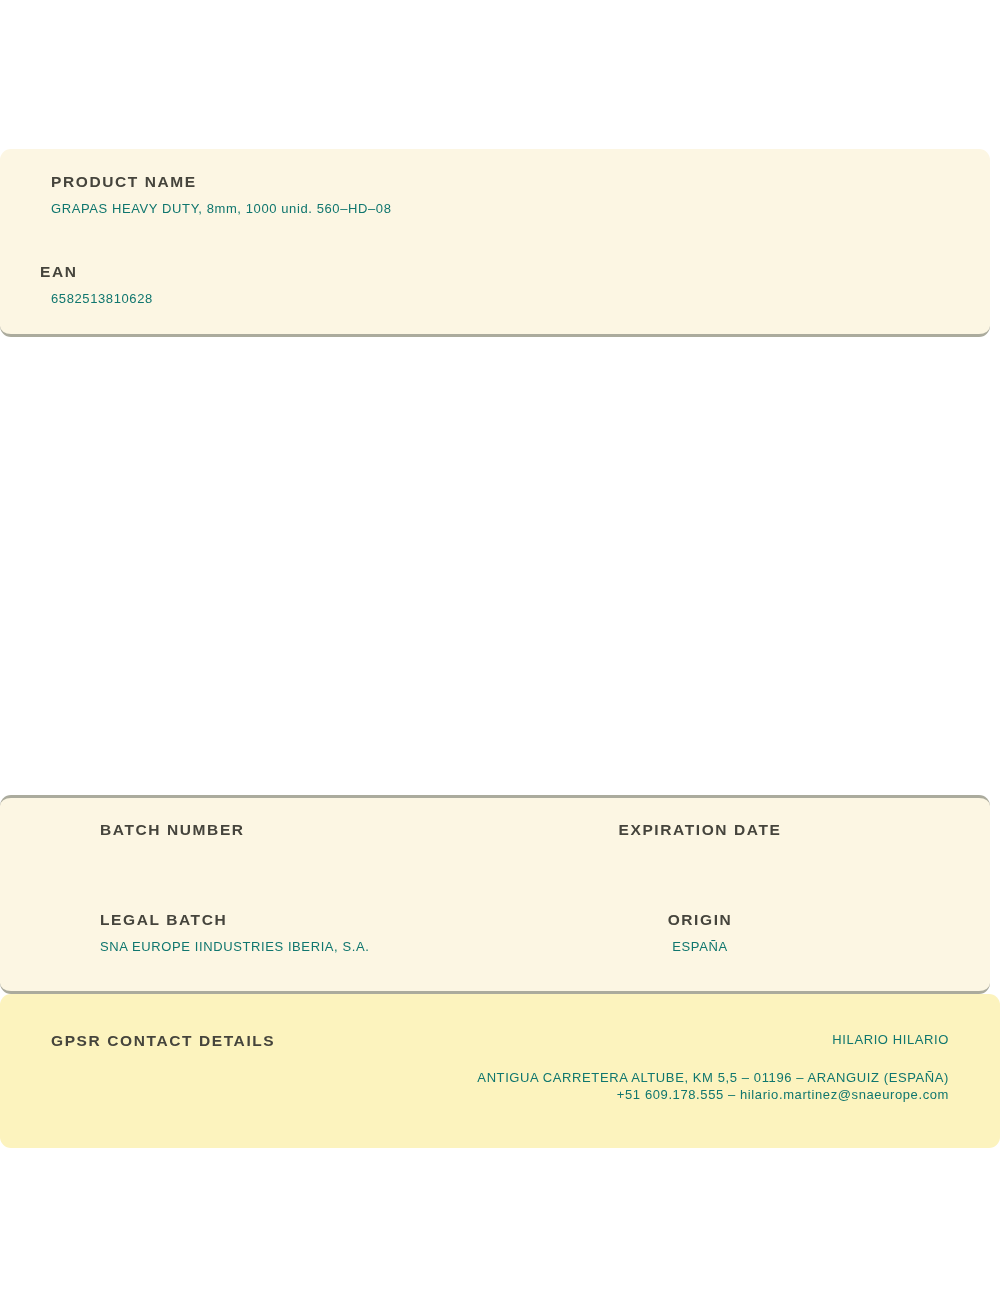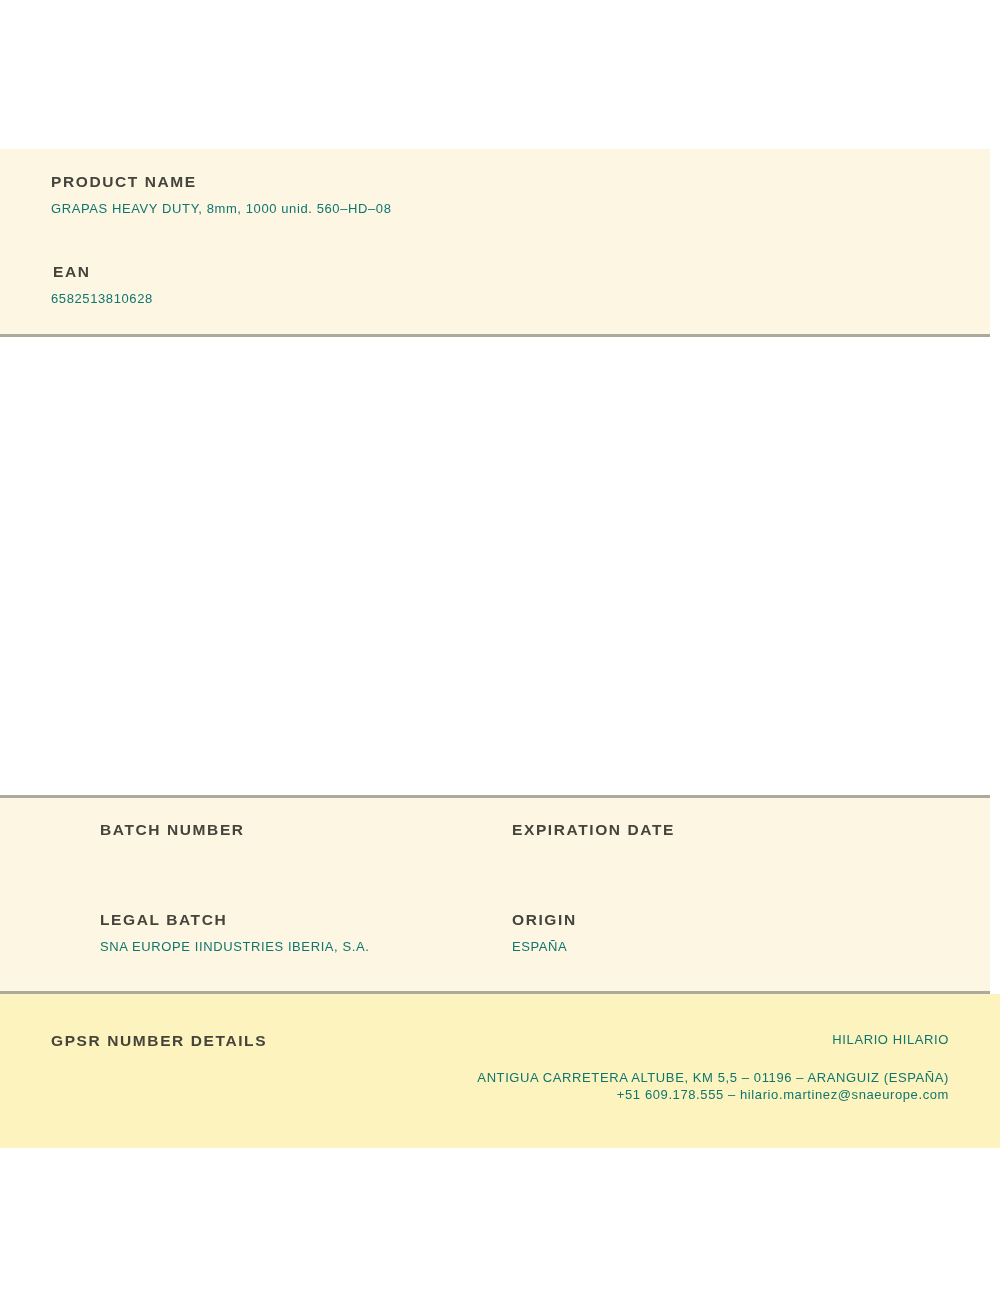--- a/index.html
+++ b/index.html
@@ -4,21 +4,21 @@
 <style>
   * { margin: 0; padding: 0; box-sizing: border-box; }
   html, body { background: #ffffff; }
   body {
     width: 1000px; height: 1300px;
     font-family: "Liberation Sans", sans-serif;
     color: #45443C;
   }
   .page { position: relative; width: 1000px; height: 1300px; background: #ffffff; overflow: hidden; }
 
-  .band { position: absolute; left: 0; }
+  .band { position: absolute; left: 0; border-radius: 11px; }
   .cream { background: #FCF6E3; }
   .yellow { background: #FCF3BE; }
 
   .sec-product {
     top: 149px; width: 990px; height: 188px;
     border-bottom: 3px solid #ABAB9D;
   }
   .sec-batch {
     top: 795px; width: 990px; height: 199px;
     border-top: 3px solid #ABAB9D;
@@ -39,26 +39,26 @@
   .value {
     font-weight: 400;
     font-size: 13px;
     letter-spacing: 0.6px;
     color: #0f766e;
   }
 
   
   .p-label  { left: 51px; top: 24px; }
   .p-value  { left: 51px; top: 52px; }
-  .e-label  { left: 53px; top: 114px; }
+  .e-label  { left: 40px; top: 114px; }
   .e-value  { left: 51px; top: 142px; }
 
   
   .col-l { left: 100px; width: 400px; }
-  .col-r { left: 512px; width: 400px; text-align: left; }
+  .col-r { left: 500px; width: 400px; text-align: center; }
   .row-top    { top: 23px; }
   .row-label2 { top: 113px; }
   .row-value2 { top: 141px; }
 
   
   .g-title { left: 51px; top: 38px; }
   .g-line1 { right: 51px; top: 38px; text-align: right; }
   .g-line2 { right: 51px; top: 76px; text-align: right; }
   .g-line3 { right: 51px; top: 93px; text-align: right; }
 </style>
@@ -79,19 +79,19 @@
     <div class="abs label col-r row-top">EXPIRATION DATE</div>
 
     <div class="abs label col-l row-label2">LEGAL BATCH</div>
     <div class="abs value col-l row-value2">SNA EUROPE IINDUSTRIES IBERIA, S.A.</div>
 
     <div class="abs value col-r row-value2">ESPAÑA</div>
     <div class="abs label col-r row-label2">ORIGIN</div>
   </section>
 
   <section class="band yellow sec-gpsr">
-    <div class="abs label g-title">GPSR NUMBER DETAILS</div>
+    <div class="abs label g-title">GPSR CONTACT DETAILS</div>
     <div class="abs value g-line1">HILARIO HILARIO</div>
     <div class="abs value g-line2">ANTIGUA CARRETERA ALTUBE, KM 5,5 – 01196 – ARANGUIZ (ESPAÑA)</div>
     <div class="abs value g-line3">+51 609.178.555 – hilario.martinez@snaeurope.com</div>
   </section>
 
 </div>
 
 </body></html>

